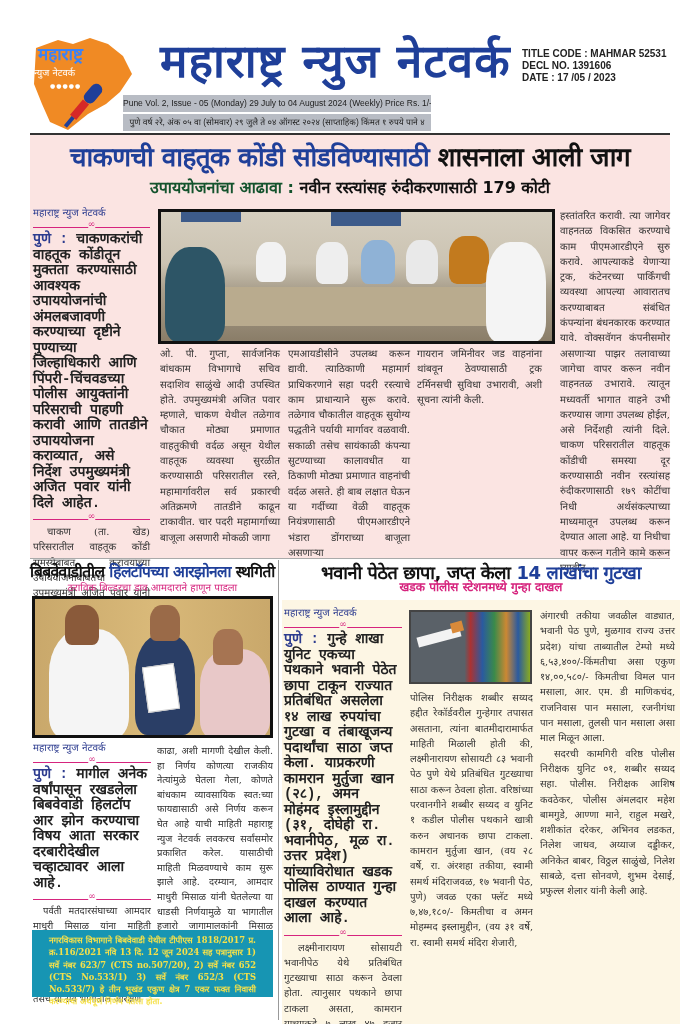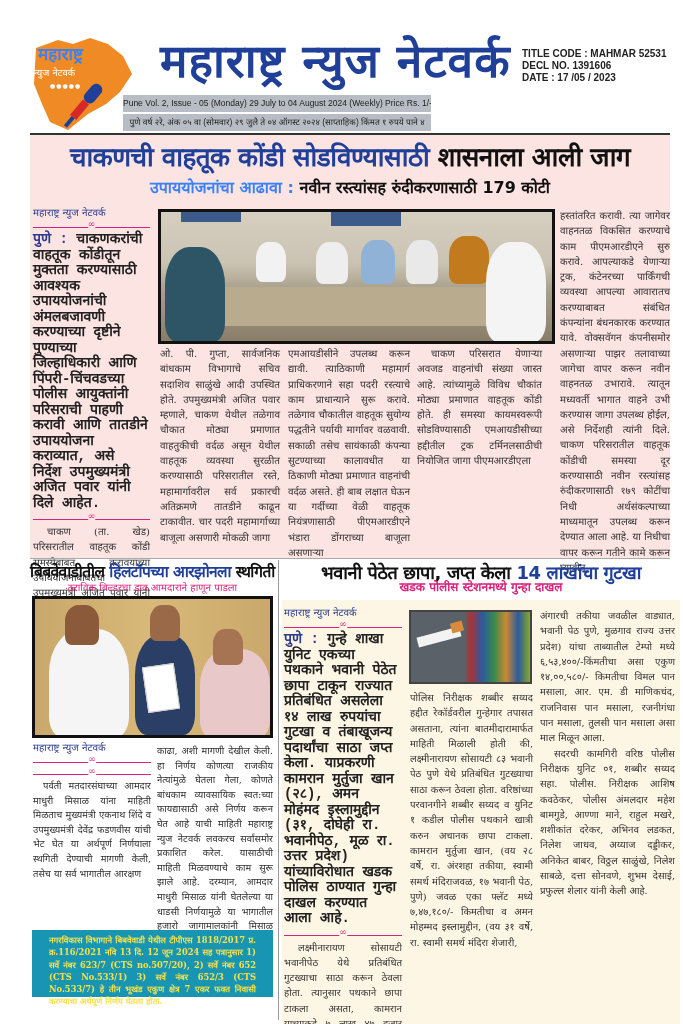--- a/index.html
+++ b/index.html
@@ -10,21 +10,21 @@
   .masthead-title { left: 160px; top: 28px; font-family: "DejaVu Sans", sans-serif; font-weight: bold; font-size: 46px; color: #1f3f99; letter-spacing: 1px; white-space: nowrap; }
   .title-code { left: 522px; top: 48px; font-family: "Liberation Sans", sans-serif; font-size: 10px; font-weight: bold; line-height: 12px; color: #222; }
   .info-bar { left: 123px; width: 308px; height: 17px; background: #b8bcc4; font-family: "Liberation Sans", sans-serif; font-size: 8.5px; line-height: 17px; text-align: center; color: #222; white-space: nowrap; overflow: hidden; }
   .rule { left: 30px; width: 640px; height: 2px; background: #333; }
   
   .top-story-bg { left: 30px; top: 135px; width: 640px; height: 423px; background: #fbe4e2; }
   .headline1 { left: 30px; top: 138px; width: 640px; text-align: center; font-family: "DejaVu Sans", sans-serif; font-weight: bold; font-size: 26px; white-space: nowrap; letter-spacing: -0.5px; }
   .headline1 .blue { color: #1f3f99; }
   .headline1 .black { color: #111; }
   .subhead1 { left: 30px; top: 176px; width: 640px; text-align: center; font-family: "DejaVu Sans", sans-serif; font-weight: bold; font-size: 16px; white-space: nowrap; }
-  .subhead1 .pink { color: #3b82f6; }
+  .subhead1 .pink { color: #14532d; }
   .subhead1 .black { color: #111; }
   .byline { font-family: "DejaVu Sans", sans-serif; font-size: 10px; color: #2d3c8f; }
   .divider-orn { height: 8px; border-bottom: 1px solid #d6247e; margin: 1px 0 4px; position: relative; }
   .divider-orn::after { content: "∞"; position: absolute; left: 50%; top: 0; transform: translateX(-50%); font-size: 9px; color: #d6247e; background: inherit; line-height: 8px; }
   .lead { font-family: Liberation Mono, monospace; font-weight: bold; font-size: 14px; line-height: 15.5px; color: #222; }
   .lead .city { color: #2d3c8f; }
   .col-text { font-size: 10px; line-height: 15.3px; text-align: justify; color: #333; }
   .photo { border: 3px solid #111; overflow: hidden; }
   
   .meeting-photo { left: 158px; top: 209px; width: 397px; height: 135px; background: linear-gradient(180deg, #d6cfc0 0%, #cbc3b2 40%, #a99f8c 60%, #8a7d68 100%); }
@@ -105,21 +105,21 @@
   <div class="person" style="left:200px;top:28px;width:34px;height:44px;background:#8fb2d6;"></div>
   <div class="person" style="left:245px;top:28px;width:32px;height:44px;background:#e9e9e9;"></div>
   <div class="person" style="left:288px;top:24px;width:40px;height:48px;background:#c27a1e;"></div>
   <div class="person" style="left:325px;top:30px;width:60px;height:100px;background:#f4f4f4;"></div>
   <div class="person" style="left:4px;top:35px;width:60px;height:95px;background:#2d5566;"></div>
 </div>
 
 <div class="abs col-text" style="left:160px;top:346px;width:120px;">ओ. पी. गुप्ता, सार्वजनिक बांधकाम विभागाचे सचिव सदाशिव साळुंखे आदी उपस्थित होते. उपमुख्यमंत्री अजित पवार म्हणाले, चाकण येथील तळेगाव चौकात मोठ्या प्रमाणात वाहतुकीची वर्दळ असून येथील वाहतूक व्यवस्था सुरळीत करण्यासाठी परिसरातील रस्ते, महामार्गावरील सर्व प्रकारची अतिक्रमणे तातडीने काढून टाकावीत. चार पदरी महामार्गाच्या बाजूला असणारी मोकळी जागा</div>
 <div class="abs col-text" style="left:288px;top:346px;width:122px;">एमआयडीसीने उपलब्ध करून द्यावी. त्याठिकाणी महामार्ग प्राधिकरणाने सहा पदरी रस्त्याचे काम प्राधान्याने सुरू करावे. तळेगाव चौकातील वाहतूक सुयोग्य पद्धतीने पर्यायी मार्गावर वळवावी. सकाळी तसेच सायंकाळी कंपन्या सुटण्याच्या कालावधीत या ठिकाणी मोठ्या प्रमाणात वाहनांची वर्दळ असते. ही बाब लक्षात घेऊन या गर्दीच्या वेळी वाहतूक नियंत्रणासाठी पीएमआरडीएने भंडारा डोंगराच्या बाजूला असणाऱ्या</div>
 <div class="abs" style="left:417px;top:346px;width:125px;">
-  <div class="col-text" style="text-indent:14px;">चाकण परिसरात येणाऱ्या अवजड वाहनांची संख्या जास्त आहे. त्यांच्यामुळे विविध चौकांत मोठ्या प्रमाणात वाहतूक कोंडी होते. ही समस्या कायमस्वरूपी सोडविण्यासाठी एमआयडीसीच्या हद्दीतील ट्रक टर्मिनलसाठीची नियोजित जागा पीएमआरडीएला</div>
+  <div class="col-text">गायरान जमिनीवर जड वाहनांना थांबवून ठेवण्यासाठी ट्रक टर्मिनसची सुविधा उभारावी, अशी सूचना त्यांनी केली.</div>
 </div>
 <div class="abs col-text" style="left:560px;top:208px;width:110px;">हस्तांतरित करावी. त्या जागेवर वाहनतळ विकसित करण्याचे काम पीएमआरडीएने सुरु करावे. आपल्याकडे येणाऱ्या ट्रक, कंटेनरच्या पार्किंगची व्यवस्था आपल्या आवारातच करण्याबाबत संबंधित कंपन्यांना बंधनकारक करण्यात यावे. वोक्सवॅगन कंपनीसमोर असणाऱ्या पाझर तलावाच्या जागेचा वापर करून नवीन वाहनतळ उभारावे. त्यातून मध्यवर्ती भागात वाहने उभी करण्यास जागा उपलब्ध होईल, असे निर्देशही त्यांनी दिले. चाकण परिसरातील वाहतूक कोंडीची समस्या दूर करण्यासाठी नवीन रस्त्यांसह रुंदीकरणासाठी १७९ कोटींचा निधी अर्थसंकल्पाच्या माध्यमातून उपलब्ध करून देण्यात आला आहे. या निधीचा वापर करून गतीने कामे करून घ्यावीत.</div>
 
 <div class="abs rule" style="top:558px;height:1px;background:#aaa;"></div>
 
 <div class="abs headline2">
   <span class="black">बिबवेवाडीतील</span>
   <span class="blue">हिलटॉपच्या</span>
   <span class="blue">आरझोनला</span>
   <span class="black">स्थगिती</span>
@@ -132,20 +132,24 @@
   <div class="person" style="left:100px;top:36px;width:60px;height:100px;background:#2a3e66;"></div>
   <div class="person" style="left:115px;top:6px;width:30px;height:36px;background:#9a6a48;"></div>
   <div class="person" style="left:165px;top:50px;width:70px;height:90px;background:#e8c8c8;"></div>
   <div class="person" style="left:178px;top:30px;width:30px;height:36px;background:#a67452;"></div>
   <div class="abs" style="left:110px;top:66px;width:32px;height:46px;background:#fff;border:1px solid #ccc;transform:rotate(-8deg);"></div>
 </div>
 
 <div class="abs" style="left:33px;top:740px;width:118px;">
   <div class="byline">महाराष्ट्र न्युज नेटवर्क</div>
   <div class="divider-orn" style="background:#fff;"></div>
+  <div class="lead">
+    <span class="city">पुणे :</span>
+    <span>मागील अनेक वर्षांपासून रखडलेला बिबवेवाडी हिलटॉप आर झोन करण्याचा विषय आता सरकार दरबारीदेखील चव्हाट्यावर आला आहे.</span>
+  </div>
   <div class="divider-orn" style="background:#fff;"></div>
   <div class="col-text" style="text-indent:10px;font-size:9.5px;line-height:14.6px;">पर्वती मतदारसंघाच्या आमदार माधुरी मिसाळ यांना माहिती मिळताच मुख्यमंत्री एकनाथ शिंदे व उपमुख्यमंत्री देवेंद्र फडणवीस यांची भेट घेत या अर्थपूर्ण निर्णयाला स्थगिती देण्याची मागणी केली, तसेच या सर्व भागातील आरक्षण</div>
 </div>
 <div class="abs col-text" style="left:157px;top:744px;width:116px;font-size:9.5px;line-height:14.6px;">काढा, अशी मागणी देखील केली. हा निर्णय कोणत्या राजकीय नेत्यांमुळे घेतला गेला, कोणते बांधकाम व्यावसायिक स्वत:च्या फायद्यासाठी असे निर्णय करून घेत आहे याची माहिती महाराष्ट्र न्युज नेटवर्क लवकरच सर्वांसमोर प्रकाशित करेल. यासाठीची माहिती मिळवण्याचे काम सुरू झाले आहे. दरम्यान, आमदार माधुरी मिसाळ यांनी घेतलेल्या या धाडसी निर्णयामुळे या भागातील हजारो जागामालकांनी मिसाळ यांचे आभार व्यक्त केले आहेत.</div>
 
 <div class="abs notice-box">नगरविकास विभागाने बिबवेवाडी येथील टीपीएस 1818/2017 प्र. क्र.116/2021 नवि 13 दि. 12 जून 2024 सह पत्रानुसार 1) सर्वे नंबर 623/7 (CTS no.507/20), 2) सर्वे नंबर 652 (CTS No.533/1) 3) सर्वे नंबर 652/3 (CTS No.533/7) हे तीन भूखंड एकुण क्षेत्र 7 एकर फक्त निवासी करण्याचा अर्थपूर्ण निर्णय घेतला होता.</div>
 
 <div class="abs vline" style="left:278px;top:560px;height:460px;"></div>
 
 <div class="abs headline3">

